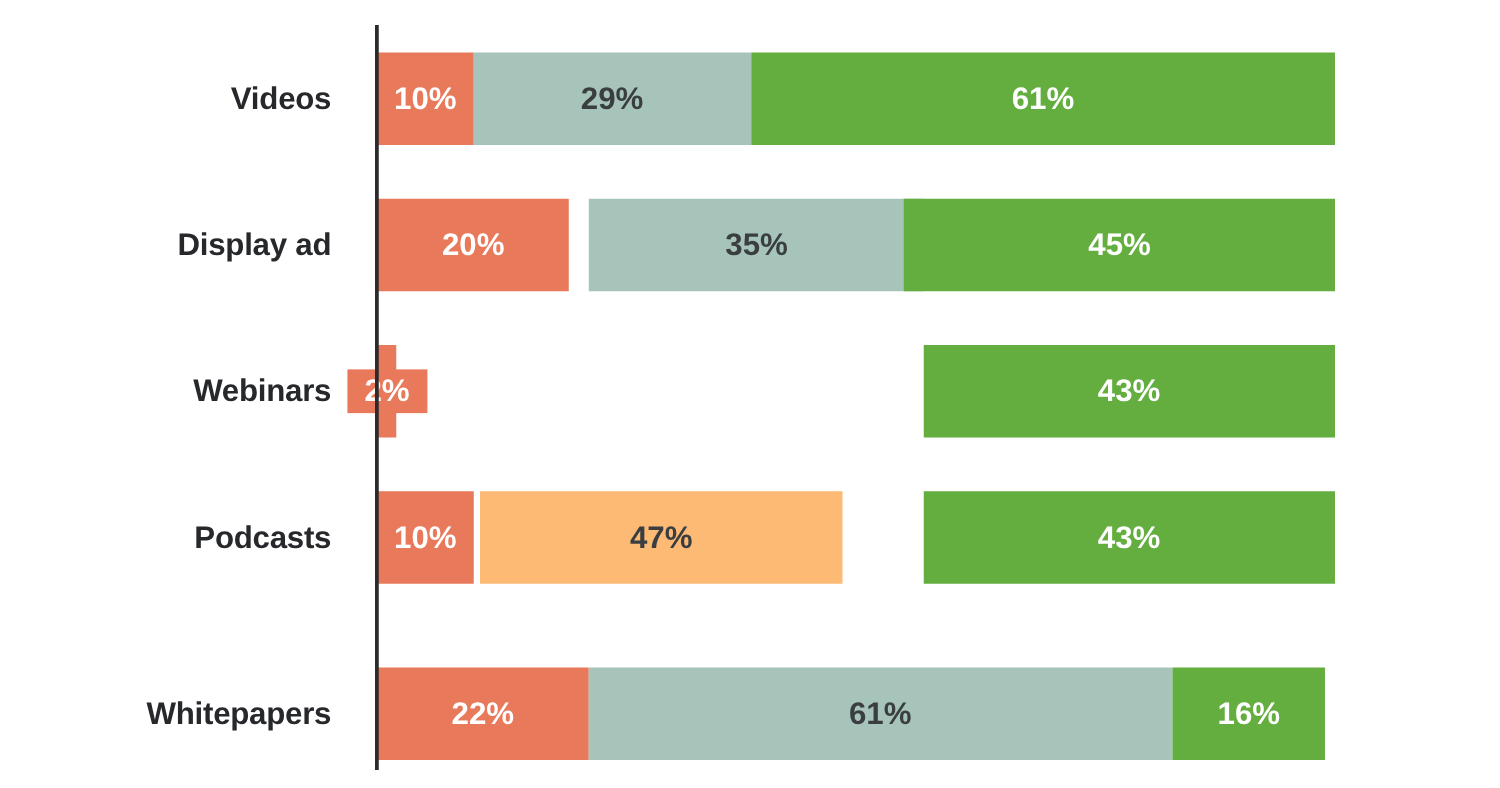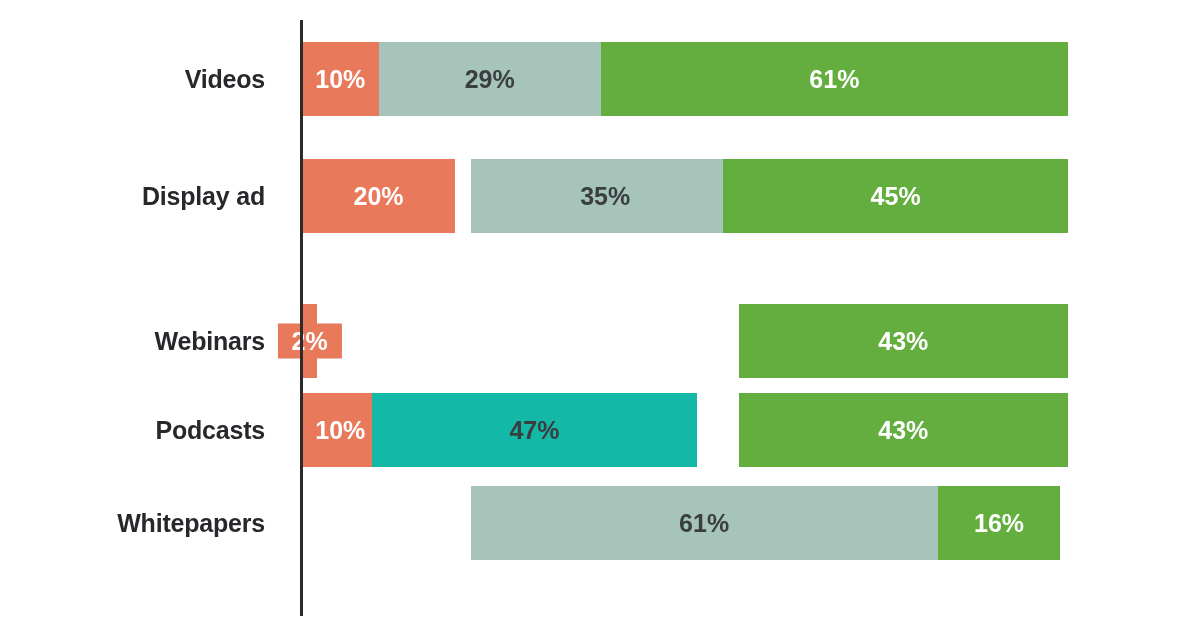--- a/index.html
+++ b/index.html
@@ -135,48 +135,51 @@
             <span class="seg-value">20%</span>
           </div>
           <div class="seg seg-neu" style="left: 153.2px; width: 268.1px; background: rgb(166, 196, 186); margin-left: 16px;">
             <span class="seg-value">35%</span>
           </div>
           <div class="seg seg-pos" style="left: 421.3px; width: 344.7px; background: rgb(99, 174, 63);">
             <span class="seg-value">45%</span>
           </div>
         </div>
       </div>
-      <div class="bar-row" style="top: 276px; margin-top: 28px;">
+      <div class="bar-row" style="top: 276px;">
         <div class="cat-label" style="color: rgb(38, 40, 43);">Webinars</div>
         <div class="bar-track">
           <div class="seg seg-neg narrow" style="left: 0px; width: 15.32px; background: rgb(232, 121, 90);">
             <span class="seg-value" style="background: rgb(232, 121, 90); color: rgb(255, 255, 255);">2%</span>
           </div>
           <div class="seg seg-pos" style="left: 436.62px; width: 329.38px; background: rgb(99, 174, 63);">
             <span class="seg-value">43%</span>
           </div>
         </div>
       </div>
       <div class="bar-row" style="top: 393px; border-radius: 27px;">
         <div class="cat-label" style="color: rgb(38, 40, 43);">Podcasts</div>
         <div class="bar-track">
           <div class="seg seg-neg" style="left: 0px; width: 76.6px; background: rgb(232, 121, 90);">
             <span class="seg-value">10%</span>
           </div>
-          <div class="seg seg-neu" style="left: 70px; width: 325px; background: #14b8a6;">
+          <div class="seg seg-neu" style="left: 82px; width: 290px; background: #fdba74;">
             <span class="seg-value">47%</span>
           </div>
           <div class="seg seg-pos" style="left: 436.62px; width: 329.38px; background: rgb(99, 174, 63);">
             <span class="seg-value">43%</span>
           </div>
         </div>
       </div>
-      <div class="bar-row" style="top: 486px;">
+      <div class="bar-row" style="top: 534px;">
         <div class="cat-label" style="color: rgb(38, 40, 43);">Whitepapers</div>
         <div class="bar-track">
+          <div class="seg seg-neg" style="left: 0px; width: 168.52px; background: rgb(232, 121, 90);">
+            <span class="seg-value">22%</span>
+          </div>
           <div class="seg seg-neu" style="left: 168.52px; width: 467.26px; background: rgb(166, 196, 186);">
             <span class="seg-value">61%</span>
           </div>
           <div class="seg seg-pos" style="left: 635.78px; width: 122.56px; background: rgb(99, 174, 63);">
             <span class="seg-value">16%</span>
           </div>
         </div>
       </div>
     </div>
 

